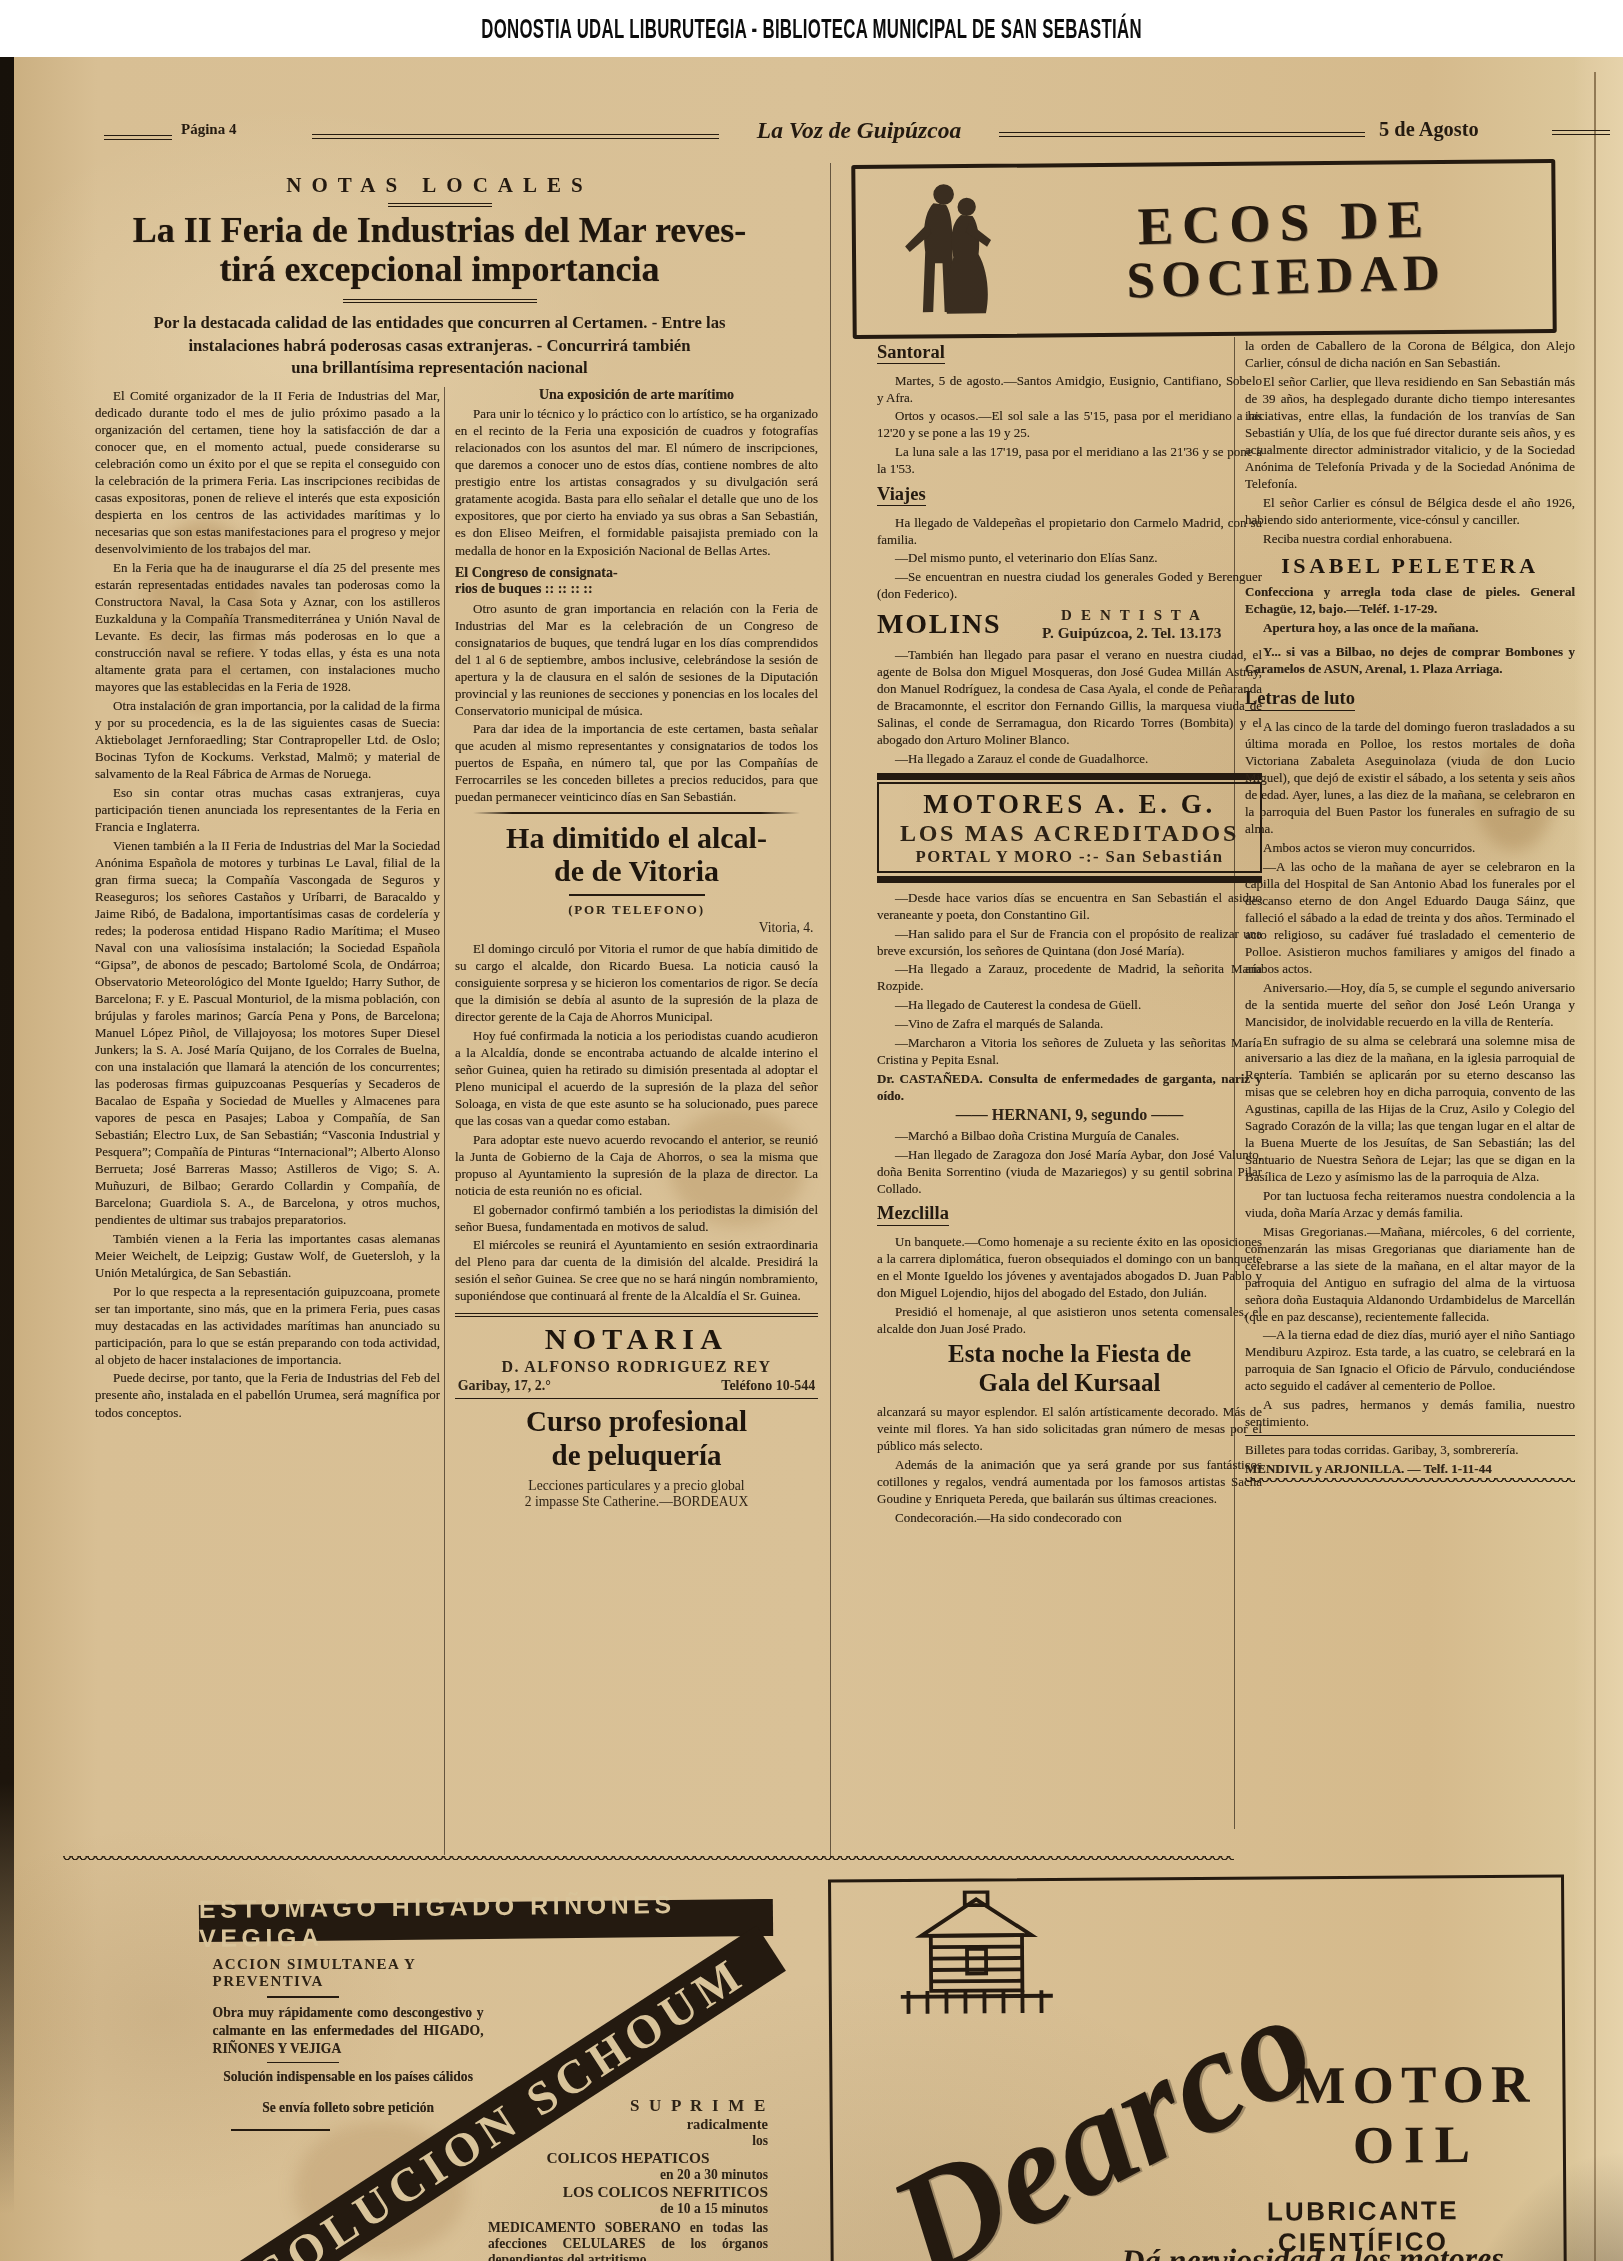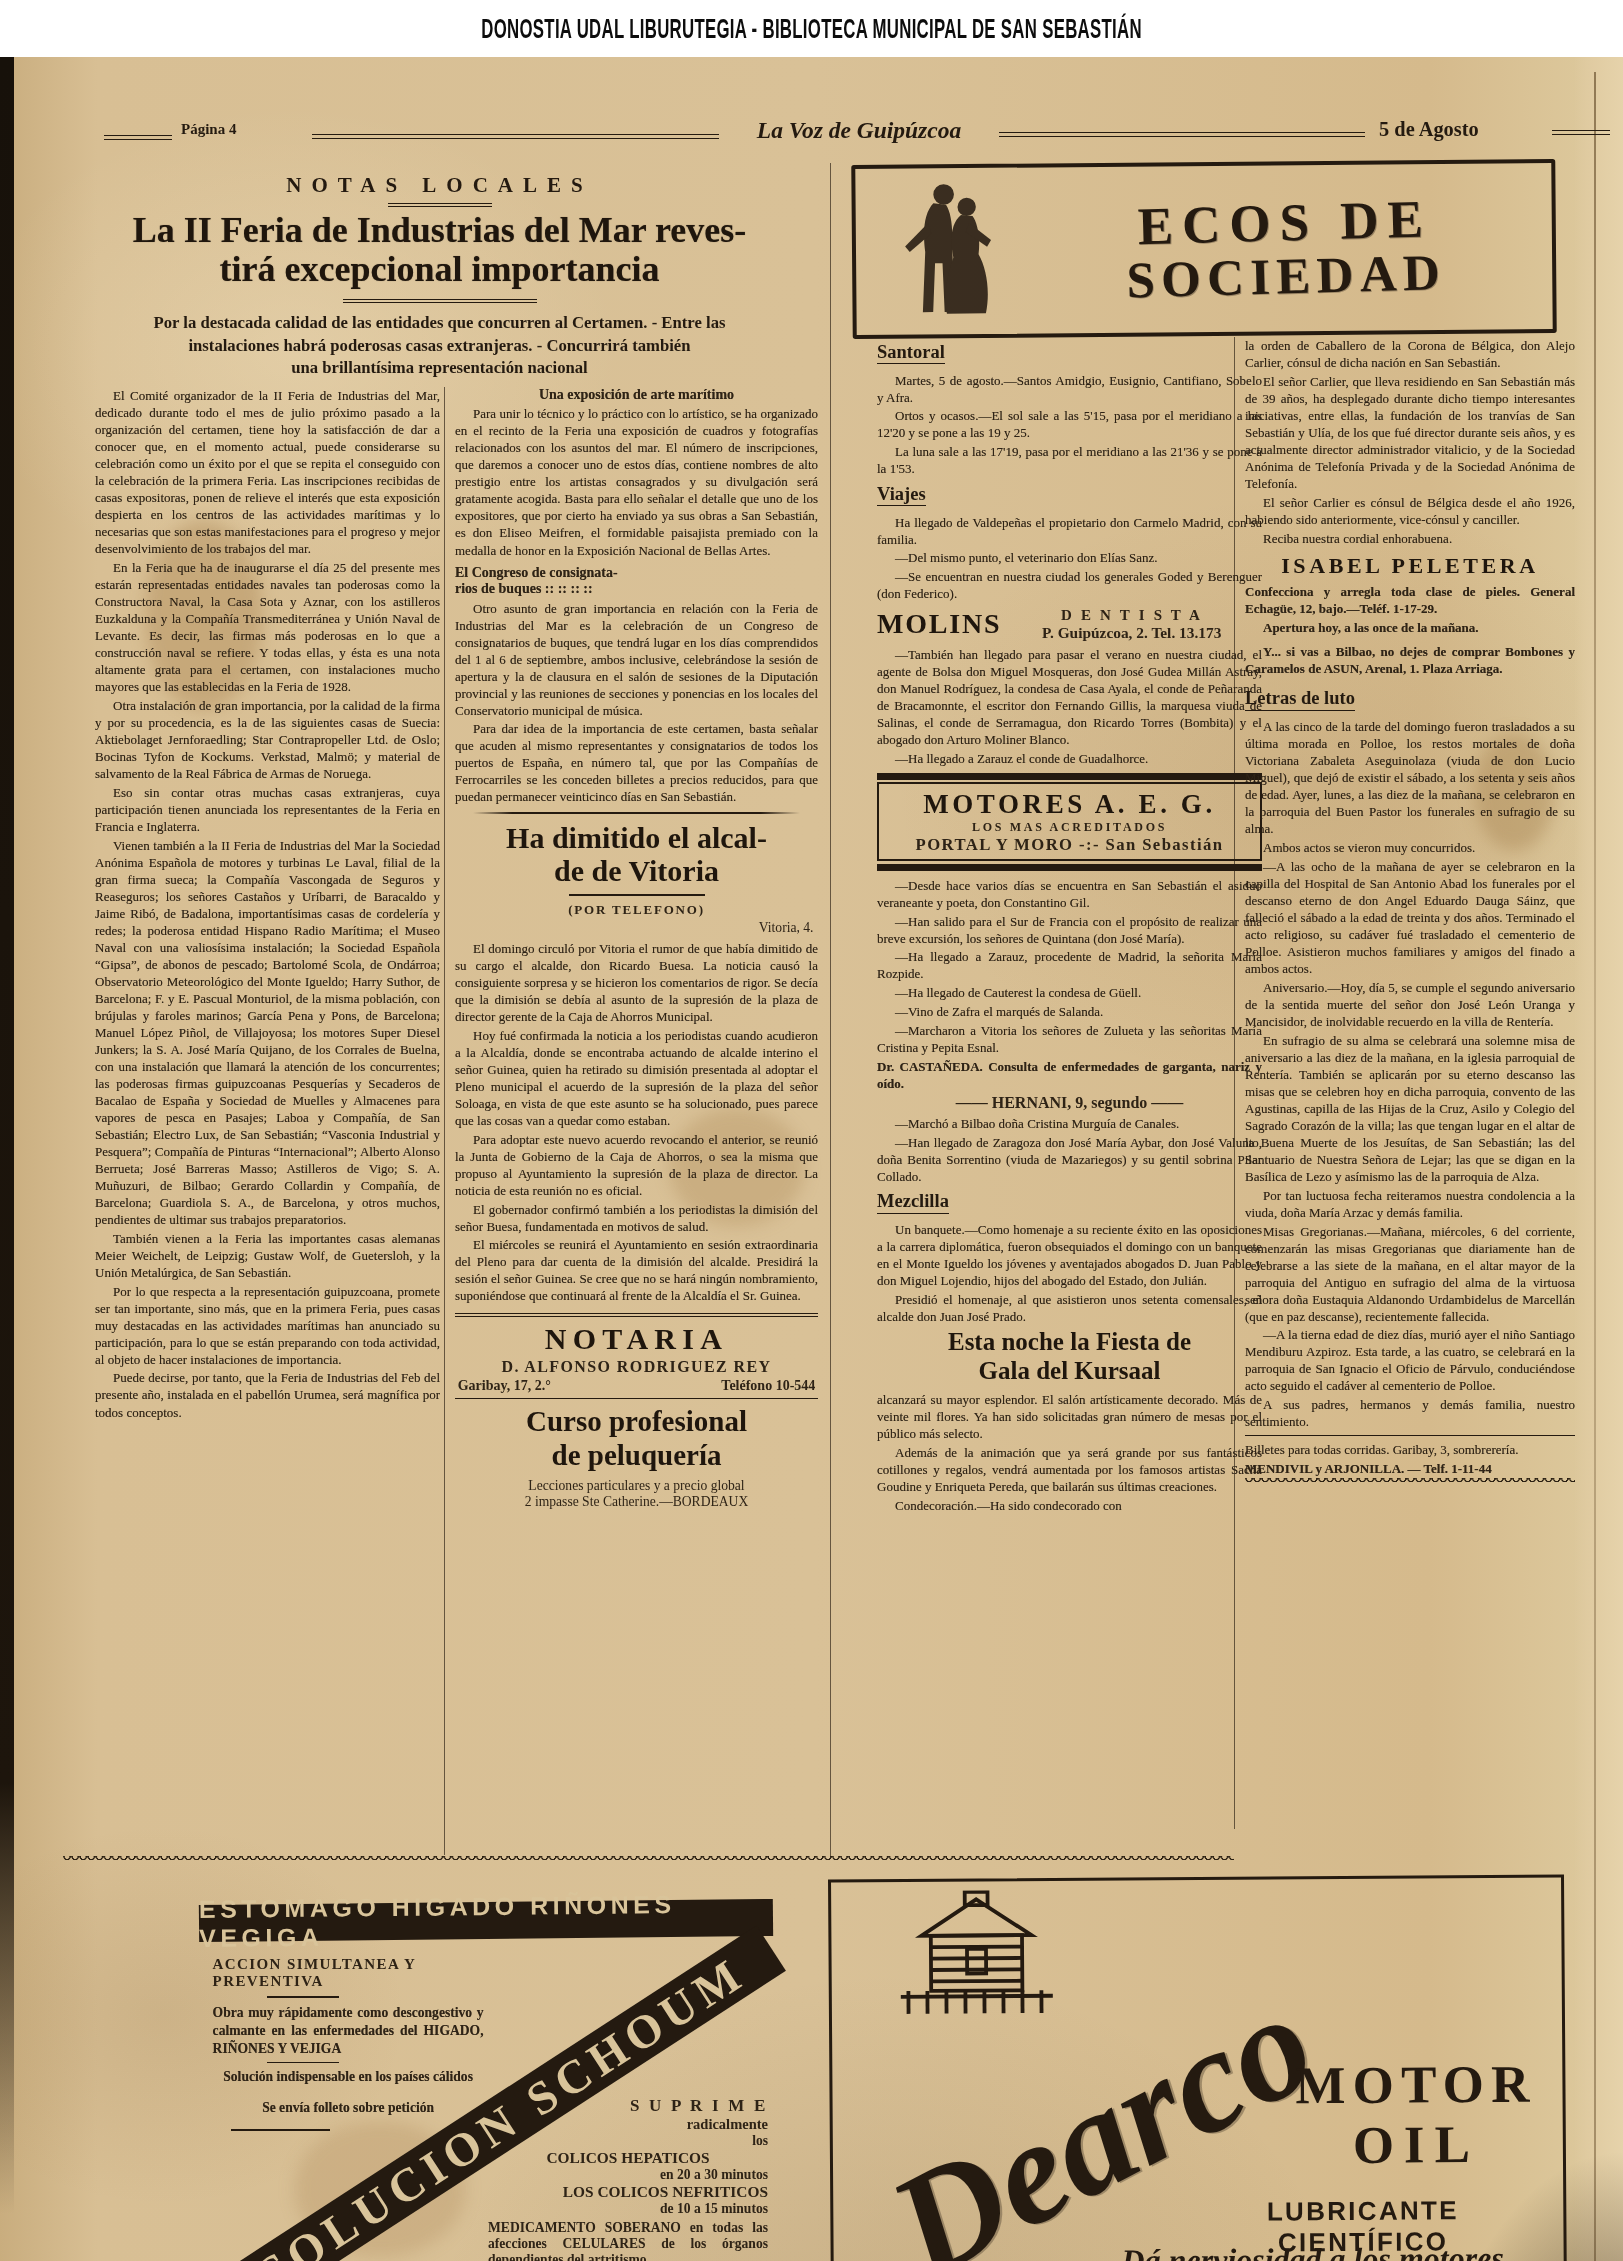--- a/index.html
+++ b/index.html
@@ -157,21 +157,21 @@
         <span style="display:block;font-size:15px;font-weight:bold;letter-spacing:2.7px;">D E N T I S T A</span>
         <span style="display:block;font-size:15.4px;font-weight:bold;">P. Guipúzcoa, 2. Tel. 13.173</span>
       </span>
     </div>
     <p class="p">—También han llegado para pasar el verano en nuestra ciudad, el agente de Bolsa don Miguel Mosqueras, don José Gudea Millán Astray, don Manuel Rodríguez, la condesa de Casa Ayala, el conde de Peñaranda de Bracamonnte, el escritor don Fernando Gillis, la marquesa viuda de Salinas, el conde de Serramagua, don Ricardo Torres (Bombita) y el abogado don Arturo Moliner Blanco.</p>
     <p class="p">—Ha llegado a Zarauz el conde de Guadalhorce.</p>
     <div style="margin:5.4px 0;">
       <div class="bar" style="height:7.2px;"></div>
       <div style="border:2.7px solid #241a10;margin:2.7px 0;padding:4.5px 0;text-align:center;">
         <div style="font-size:27px;font-weight:bold;letter-spacing:3.6px;color:#1f160d;">MOTORES A. E. G.</div>
-        <div style="font-size:12px;font-weight:bold;letter-spacing:2.7px;">LOS MAS ACREDITADOS</div>
+        <div style="font-size:24px;font-weight:bold;letter-spacing:2.7px;">LOS MAS ACREDITADOS</div>
         <div style="font-size:16.7px;font-weight:bold;letter-spacing:1.4px;">PORTAL Y MORO -:- San Sebastián</div>
       </div>
       <div class="bar" style="height:7.2px;"></div>
     </div>
     <p class="p">—Desde hace varios días se encuentra en San Sebastián el asiduo veraneante y poeta, don Constantino Gil.</p>
     <p class="p">—Han salido para el Sur de Francia con el propósito de realizar una breve excursión, los señores de Quintana (don José María).</p>
     <p class="p">—Ha llegado a Zarauz, procedente de Madrid, la señorita María Rozpide.</p>
     <p class="p">—Ha llegado de Cauterest la condesa de Güell.</p>
     <p class="p">—Vino de Zafra el marqués de Salanda.</p>
     <p class="p">—Marcharon a Vitoria los señores de Zulueta y las señoritas María Cristina y Pepita Esnal.</p>

